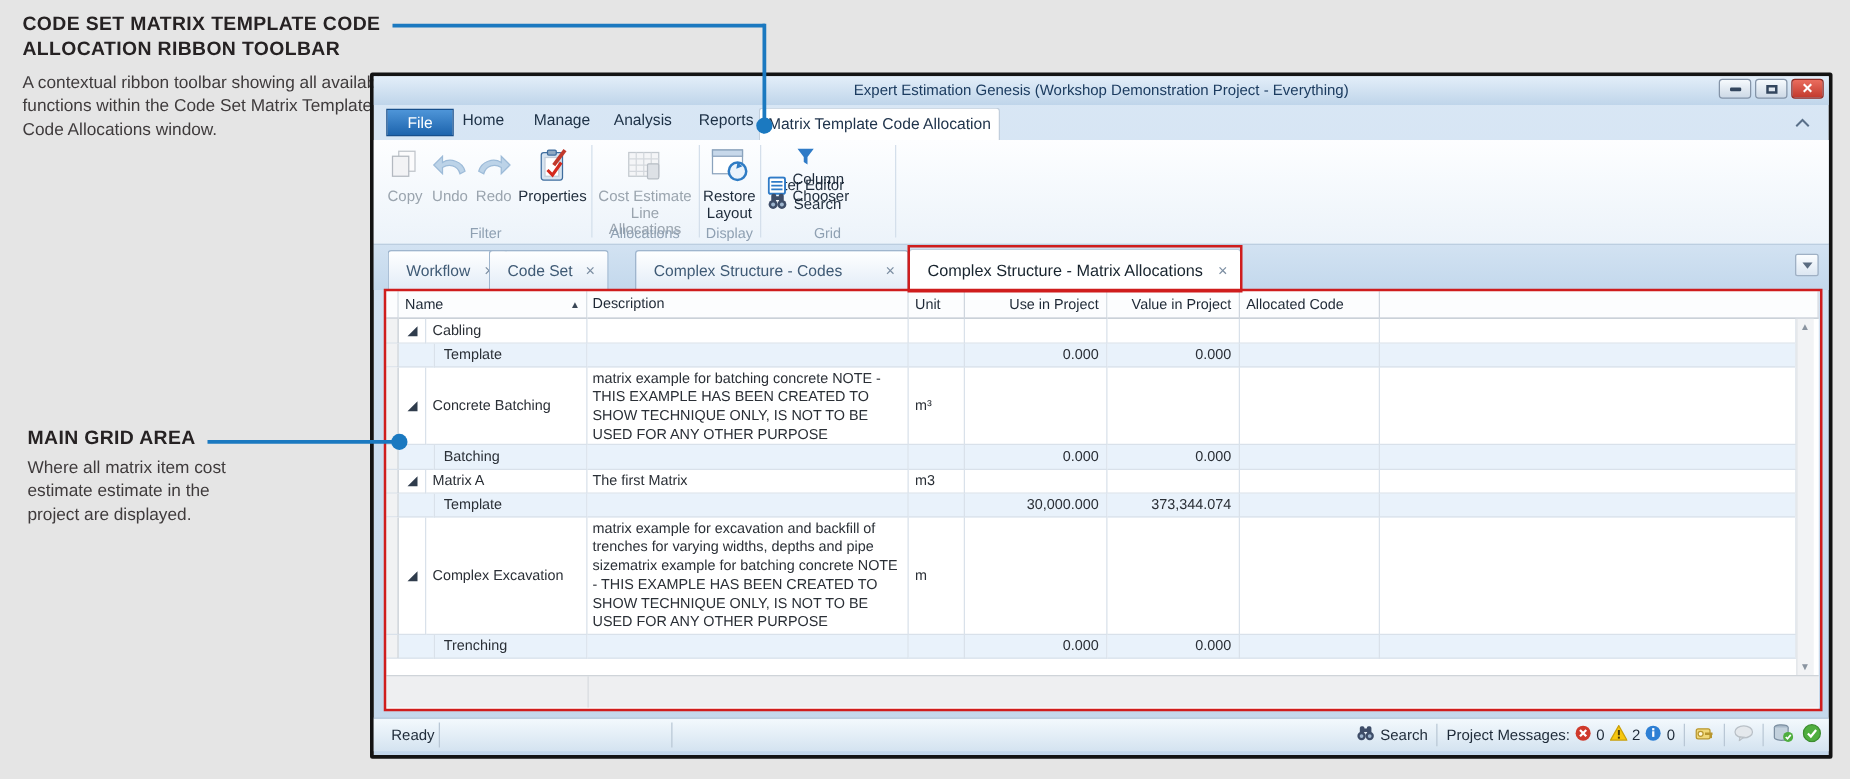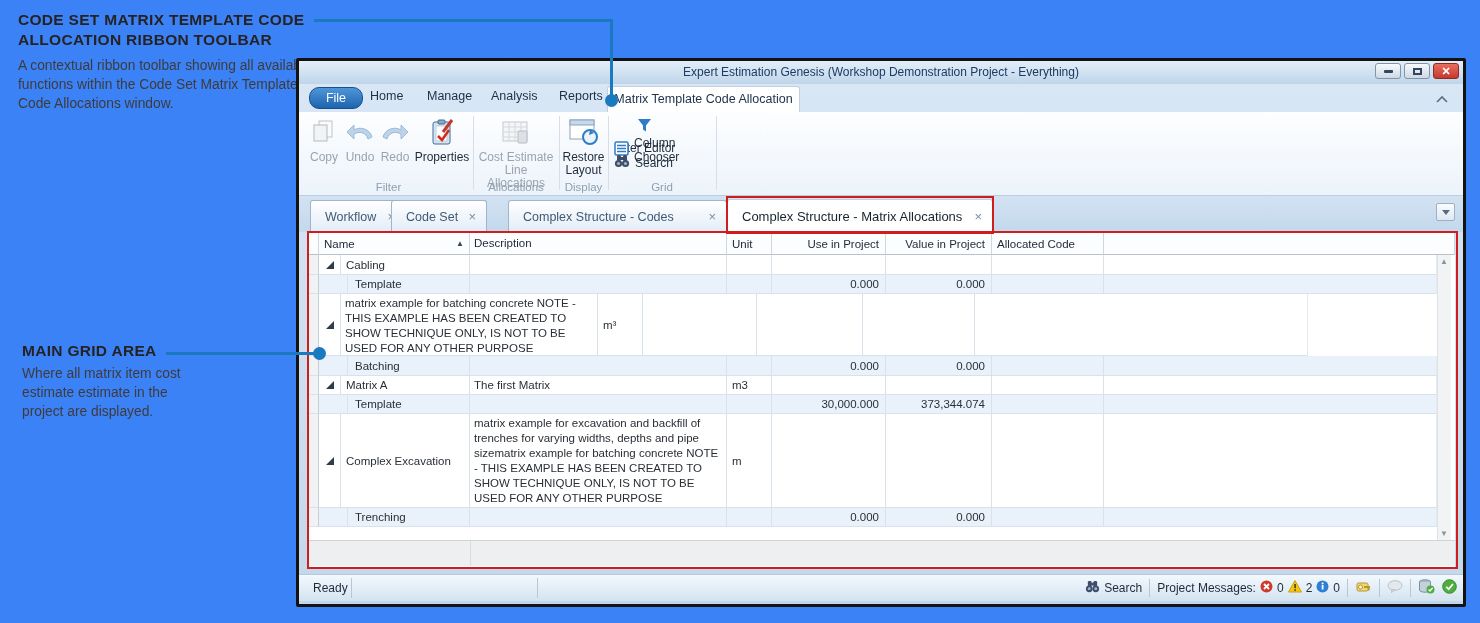--- a/index.html
+++ b/index.html
@@ -1,17 +1,17 @@
 <!DOCTYPE html>
 <html><head>
 <meta charset="utf-8">
 <style>
   * { box-sizing: border-box; margin: 0; padding: 0; }
   body { background:#fff; font-family:"Liberation Sans", sans-serif; }
-  .canvas { position:relative; width:1480px; height:623px; background:#3b82f6; overflow:hidden; }
+  .canvas { position:relative; width:1480px; height:623px; background:#e5e5e5; overflow:hidden; }
 
   
   .anno-title { position:absolute; font-weight:bold; font-size:15.5px; line-height:20px; color:#262223; letter-spacing:.3px; }
   .anno-body  { position:absolute; font-size:13.8px; line-height:19px; color:#3f3b3c; }
   .callout-h, .callout-v { position:absolute; background:#1b79c0; z-index:60; }
   .callout-dot { position:absolute; width:13px; height:13px; border-radius:50%; background:#1b79c0; z-index:61; }
 
   
   .red-box { position:absolute; border:2px solid #cf1d1d; z-index:55; pointer-events:none; }
 
@@ -26,21 +26,21 @@
   .winbtns { position:absolute; right:4px; top:2px; display:flex; gap:3px; }
   .winbtn { width:26px; height:16px; border:1px solid #8494a8; border-radius:3px;
     background:linear-gradient(#f6fafd,#cdd9e6); display:flex; align-items:center; justify-content:center; }
   .winbtn.close { background:linear-gradient(#ea6d5e,#c23a2e); border-color:#8e2a24; }
   .glyph-min { width:9px; height:3px; background:#33465e; border-radius:1px; }
   .glyph-restore { width:9px; height:7px; border:2px solid #33465e; }
   .glyph-close { color:#fff; font-size:11px; font-weight:bold; line-height:1; }
 
   
   .menurow { position:absolute; left:0; top:23px; width:100%; height:28px; }
-  .file-tab { position:absolute; left:10px; top:3px; width:54px; height:22px; border-radius:10px;
+  .file-tab { position:absolute; left:10px; top:3px; width:54px; height:22px; border-radius:0;
     background:linear-gradient(#4e95d8,#1d64ad); border:1px solid #174f8c; color:#fff;
     font-size:12.5px; text-align:center; line-height:20px; }
   .menu-item { position:absolute; top:5px; font-size:12.5px; color:#1d3146; }
   .ribbon-tab-active { position:absolute; left:308px; top:2px; width:193px; height:26px;
     background:#fff; border:1px solid #c2cfdd; border-bottom:none; border-radius:3px 3px 0 0;
     font-size:12.5px; color:#20344c; text-align:center; line-height:25px; }
   .ribbon-collapse { position:absolute; right:14px; top:8px; }
 
   
   .ribbon { position:absolute; left:0; top:51px; width:100%; height:84px;
@@ -341,20 +341,21 @@
         <div class="c valc">0.000</div>
         <div class="c allocc"></div>
         <div class="c fillc"></div>
       </div>
 
       <div class="grow" style="top:62px; height:62px;">
         <div class="c ind"></div>
         <div class="c expc">
             <span class="exp"></span>
           </div>
+        <div class="c namec">Concrete Batching</div>
         <div class="c descc">matrix example for batching concrete NOTE - THIS EXAMPLE HAS BEEN CREATED TO SHOW TECHNIQUE ONLY, IS NOT TO BE USED FOR ANY OTHER PURPOSE</div>
         <div class="c unitc">m³</div>
         <div class="c usec"></div>
         <div class="c valc"></div>
         <div class="c allocc"></div>
         <div class="c fillc"></div>
       </div>
 
       <div class="grow child" style="top:124px; height:20px;">
         <div class="c ind"></div>

